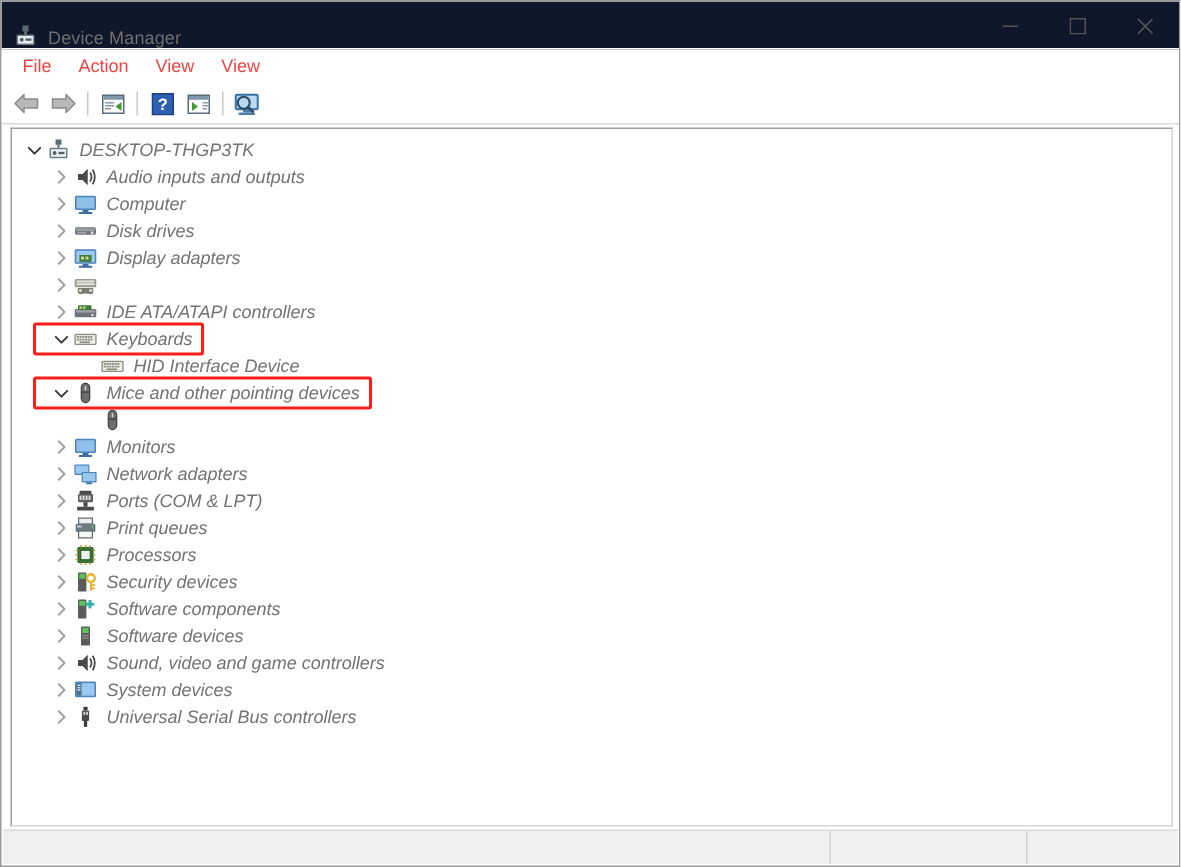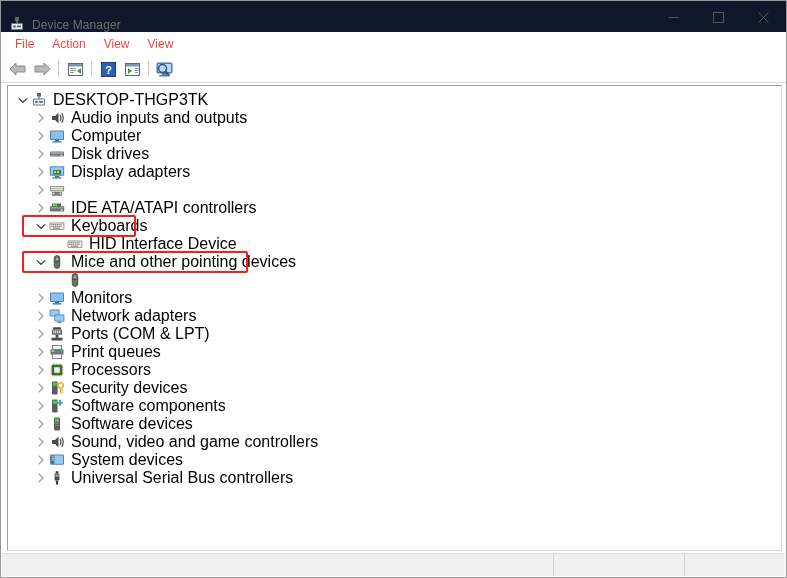--- a/index.html
+++ b/index.html
@@ -131,24 +131,25 @@
   .row-icon {
     width: 16px;
     height: 16px;
     flex: 0 0 auto;
     margin-right: 4px;
     display: flex;
     align-items: center;
     justify-content: center;
   }
   .row-label {
-    font-size: 16px;
-    color: #000000;
+    font-size: 12px;
+    color: #737373;
     line-height: 16px;
     padding: 1px 2px;
+    font-style: italic;
   }
   .depth0 { padding-left: 7px; }
   .depth1 { padding-left: 25px; text-align: center; }
   .depth2 { padding-left: 43px; }
 
   
   .redbox {
     position: absolute;
     border: 2px solid #fb1e18;
     border-radius: 2px;

